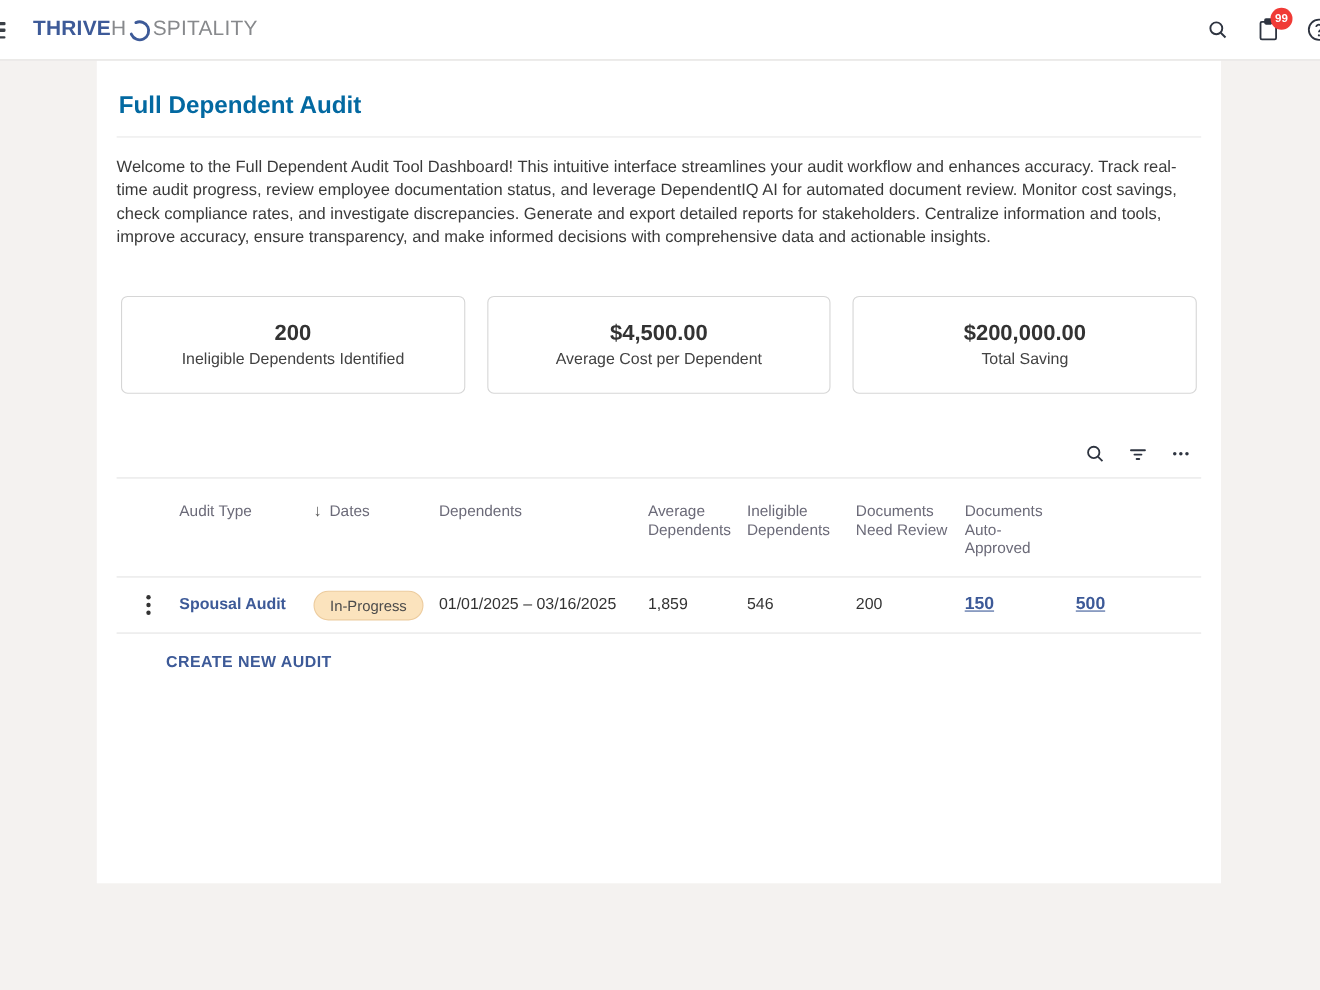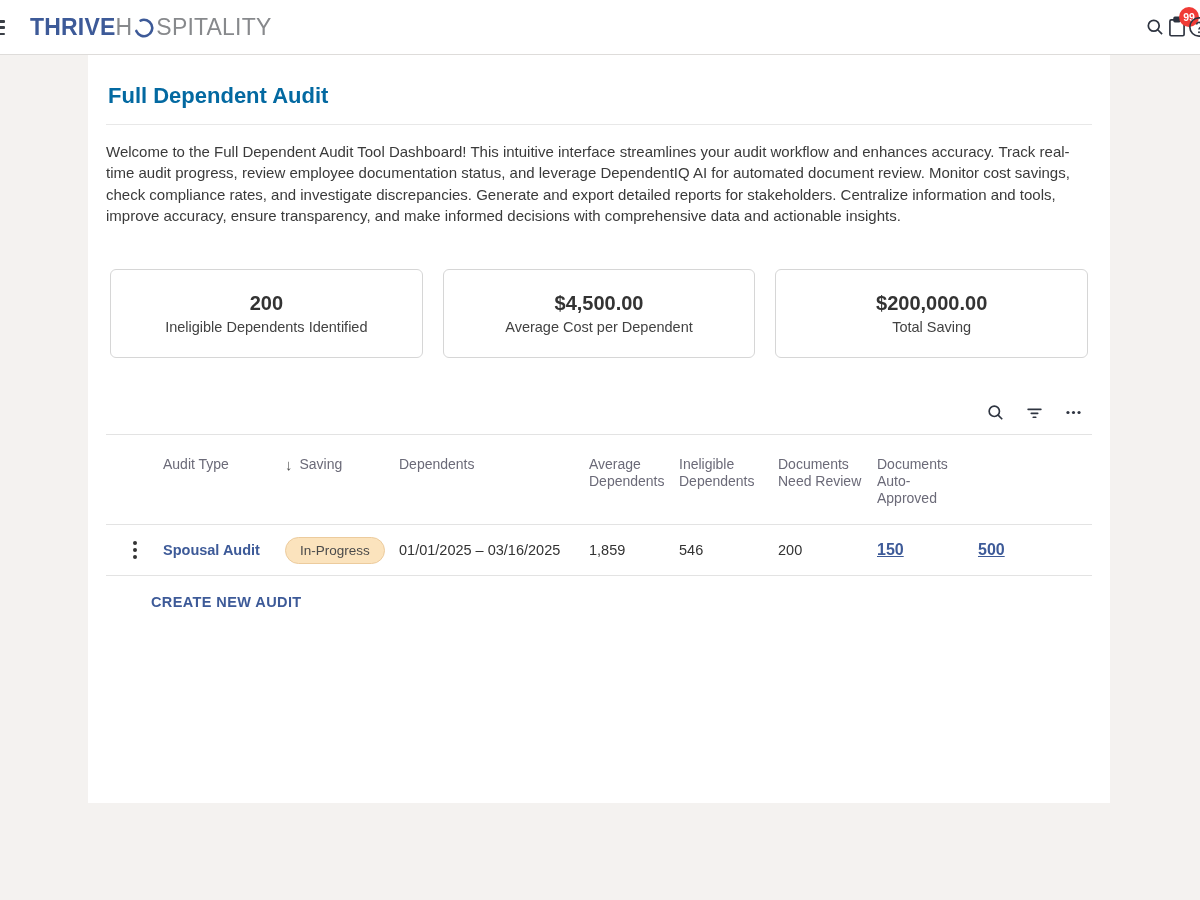--- a/index.html
+++ b/index.html
@@ -24,34 +24,35 @@
   .hamburger {
     position: absolute;
     left: -13px; top: 20px;
     width: 18px; height: 15px;
     display: flex; flex-direction: column; justify-content: space-between;
     cursor: pointer;
   }
   .hamburger span { display:block; height: 2.5px; background: #3a3f46; border-radius: 1px; }
   .logo {
     margin-left: 30px;
-    font-size: 23px;
+    font-size: 19px;
     font-weight: 700;
     letter-spacing: 0.2px;
     display: flex;
     align-items: center;
     white-space: nowrap;
   }
   .logo .thrive { color: #3d5a98; }
   .logo .grayp { color: #87898c; font-weight: 400; }
   .logo .o-arc { display: inline-flex; margin: 0 1px; }
   .appbar-icons {
     margin-left: auto;
     display: flex;
     align-items: center;
+    gap: 24px;
     padding-right: 0;
   }
   .icon-btn { position: relative; width: 22px; height: 22px; display: flex; align-items: center; justify-content: center; cursor: pointer; }
   .icon-btn svg { display: block; }
   .notif-badge {
     position: absolute;
     top: -9px; right: -11px;
     min-width: 20px; height: 20px;
     background: #f03b36;
     color: #fff;
@@ -275,21 +276,21 @@
     </div>
   </div>
 
   
   <section class="table">
     <div class="thead">
       <div class="th"></div>
       <div class="th">Audit Type</div>
       <div class="th th-status">
         <span class="sort-glyph">↓</span>
-        <span>Saving</span>
+        <span>Dates</span>
       </div>
       <div class="th">Dependents</div>
       <div class="th">Average Dependents</div>
       <div class="th">Ineligible Dependents</div>
       <div class="th">Documents Need Review</div>
       <div class="th">Documents Auto-Approved</div>
     </div>
 
     <div class="trow">
       <div class="kebab-cell">

